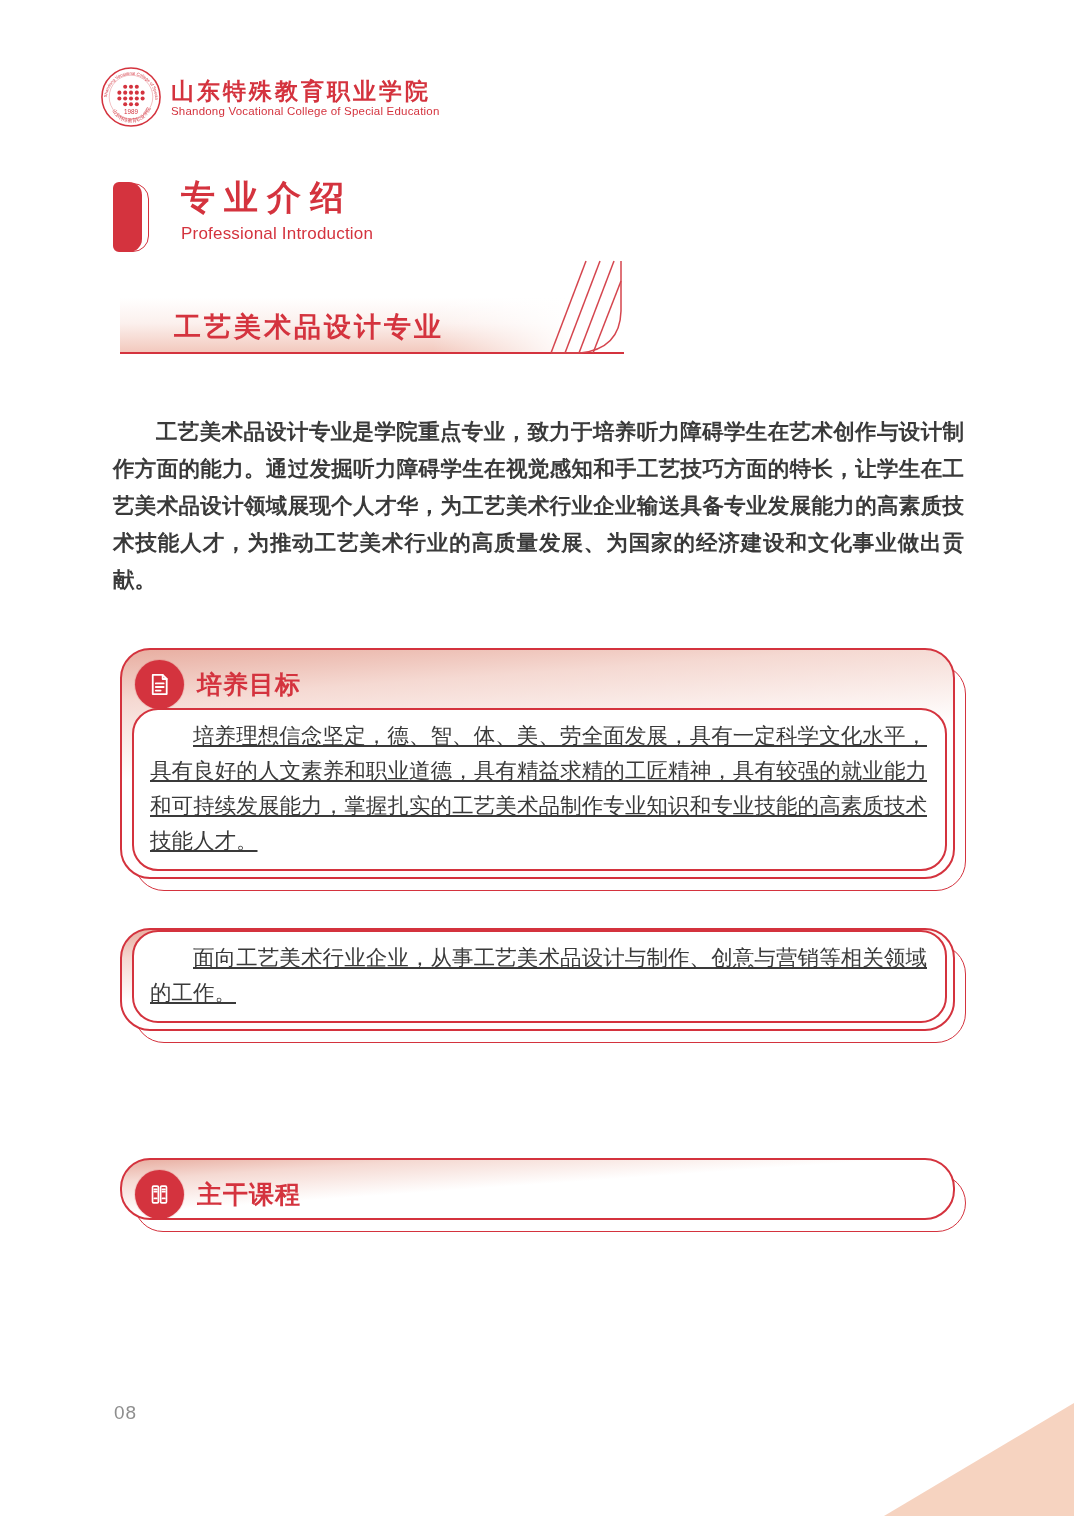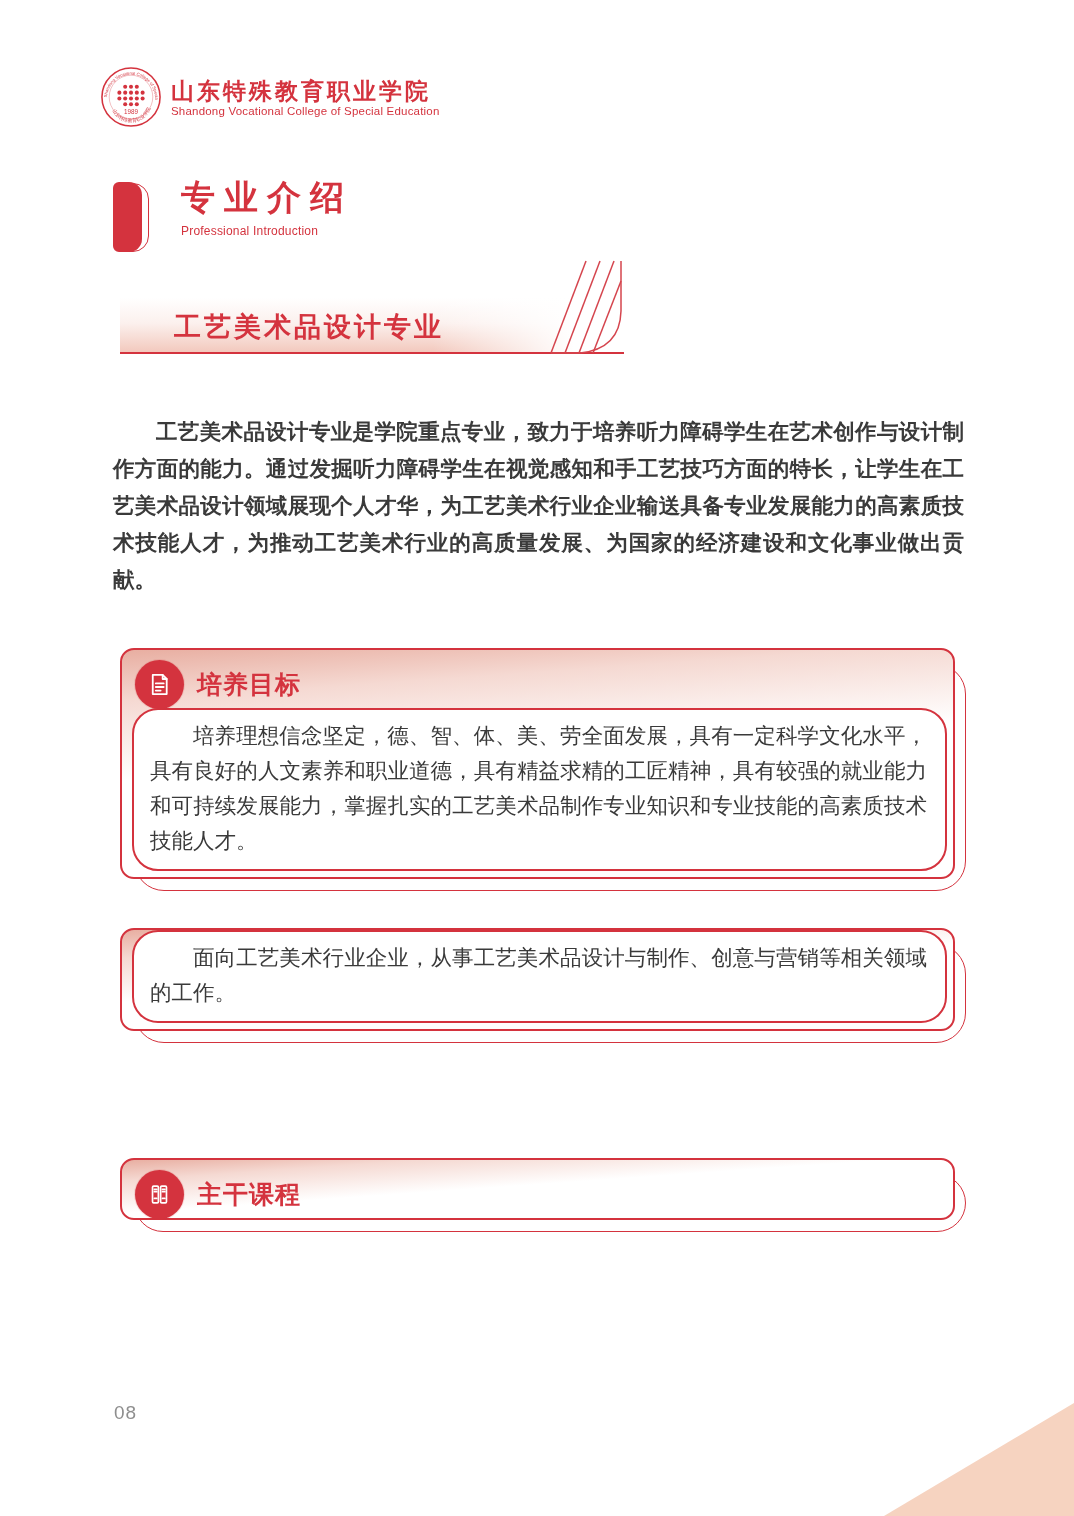--- a/index.html
+++ b/index.html
@@ -17,50 +17,50 @@
   .logo-en{font-size:11.5px;color:#d4333e;margin-top:1px;letter-spacing:.2px;}
 
   
   .sec-header{position:absolute;left:113px;top:176px;padding-left:68px;}
   .bookmark{position:absolute;left:0;top:6px;width:38px;height:70px;}
   .bookmark-echo{position:absolute;left:10px;top:1px;width:24px;height:67px;background:#fff;
                  border:1.5px solid #d4333e;border-radius:0 16px 16px 0;}
   .bookmark-bar{position:absolute;left:0;top:0;width:29px;height:70px;background:#d4333e;
                 border-radius:6px 13px 13px 6px;}
   .sec-title{font-size:34px;font-weight:700;color:#d4333e;letter-spacing:9px;line-height:1.25;}
-  .sec-sub{font-size:12px;color:#d4333e;margin-top:5px;letter-spacing:.2px;}
+  .sec-sub{font-size:17px;color:#d4333e;margin-top:5px;letter-spacing:.2px;}
 
   
   .banner{position:absolute;left:120px;top:288px;width:504px;height:64px;
           border-bottom:2.5px solid #d4333e;
           background:
             linear-gradient(to right, rgba(255,255,255,0) 62%, #ffffff 90%),
             linear-gradient(to top, rgba(242,198,186,.95) 0%, rgba(248,226,220,.5) 45%, rgba(255,255,255,0) 85%);}
   .banner-title{position:absolute;left:54px;bottom:7px;font-size:27px;font-weight:700;
                 color:#d4333e;letter-spacing:3px;white-space:nowrap;margin-top:28px;}
   .banner-deco{position:absolute;right:-2px;bottom:-2.5px;width:102px;height:96px;}
 
   
   .intro{position:absolute;left:113px;top:414px;width:851px;font-size:21.5px;line-height:37px;
          color:#3a3a3a;text-align:justify;font-weight:bold;}
   .intro p{margin:0;text-indent:2em;}
 
   
-  .card{position:absolute;left:120px;width:831px;border:2px solid #d4333e;border-radius:14px;
+  .card{position:absolute;left:120px;width:831px;border:2px solid #d4333e;border-radius:30px;
         background:linear-gradient(176deg,#e8aea1 0%,#f5d9d2 18%,#ffffff 46%);}
   .card-echo{position:absolute;left:12px;top:14px;right:-13px;bottom:-14px;
              border:1.5px solid #d4333e;border-radius:30px;z-index:-1;}
   .card-header{display:flex;align-items:center;gap:13px;padding:10px 0 0 13px;height:48px;}
   .icon-circle{width:49px;height:49px;border-radius:50%;background:#d4333e;flex:0 0 auto;
                display:flex;align-items:center;justify-content:center;box-shadow:0 0 0 1px rgba(212,51,62,.15);}
   .card-title{font-size:25px;font-weight:700;color:#d4333e;letter-spacing:1px;}
   .card-body{margin:0 6px 6px 10px;background:#fff;border:2px solid #d4333e;border-radius:26px;
              padding:9px 18px 10px 16px;font-size:21.5px;line-height:35px;color:#3a3a3a;
              text-align:justify;}
-  .card-body p{margin:0;text-indent:2em;}
+  .card-body p{margin:0;text-indent:2em;text-decoration:underline;}
   #card-1{top:648px;}
   #card-2{top:928px;}
   #card-3{top:1158px;}
 
   
   .page-num{position:absolute;left:114px;top:1402px;font-size:19px;color:#8e8e8e;letter-spacing:1px;}
   .corner-triangle{position:absolute;right:0;bottom:0;width:190px;height:113px;background:#f6d3c0;
                    clip-path:polygon(100% 0,100% 100%,0 100%);}
 </style>
 </head>

